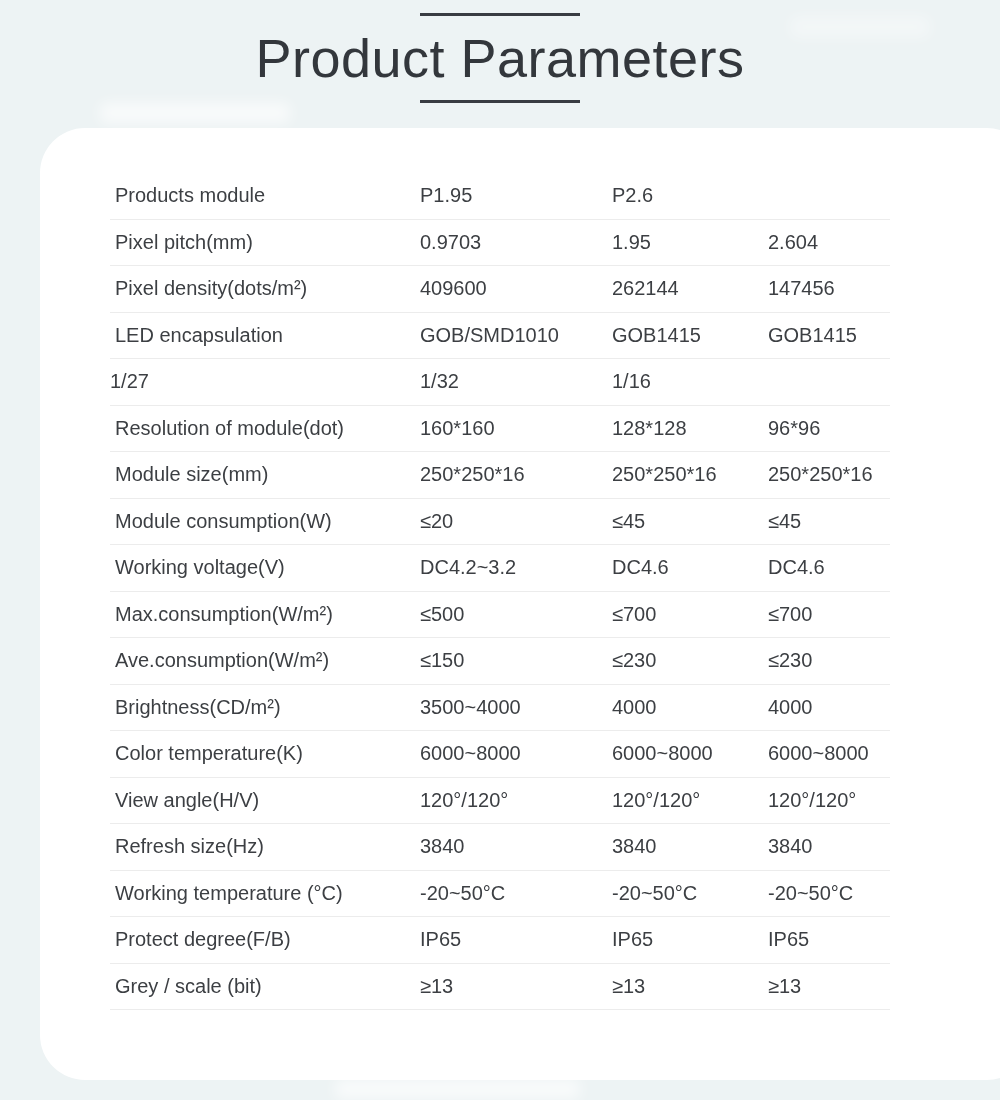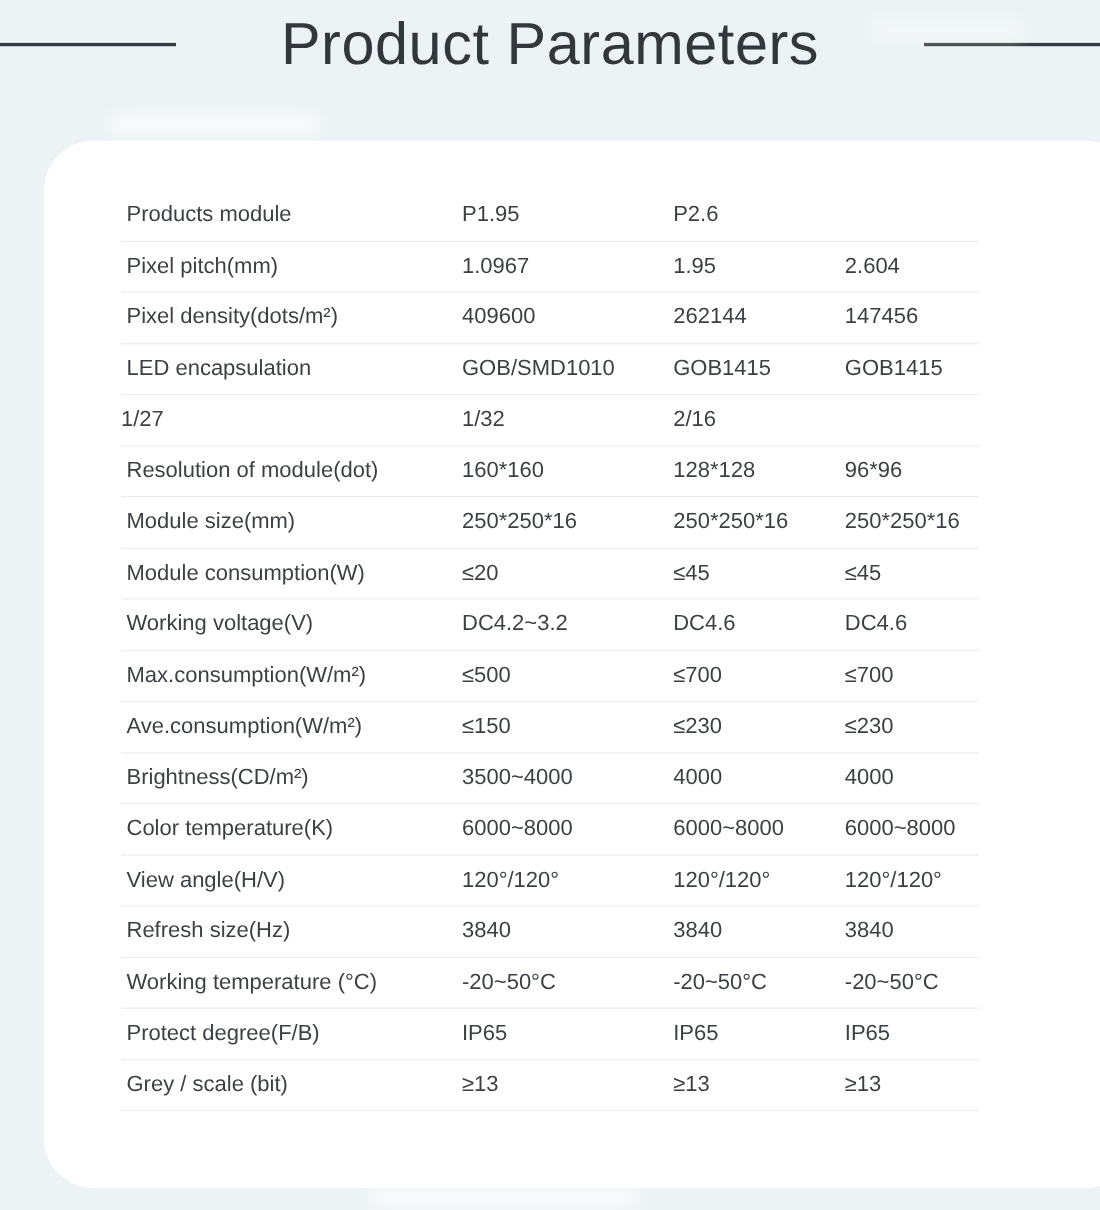--- a/index.html
+++ b/index.html
@@ -16,22 +16,23 @@
   .header {
     position: absolute;
     top: 0; left: 0;
     width: 1000px;
     height: 128px;
   }
   .title-row {
     display: flex;
     align-items: center;
     justify-content: space-between;
-    gap: 32px;
+    gap: 15px;
     padding-top: 13px;
+    flex-direction: column;
   }
   .title-line {
     width: 160px;
     height: 3px;
     background: #383c42;
   }
   .page-title {
     font-size: 54px;
     line-height: 1.0;
     color: #33373c;
@@ -104,21 +105,21 @@
   <div class="spec-table">
 
     <div class="row">
       <div class="cell label">Products module</div>
       <div class="cell">P1.95</div>
       <div class="cell">P2.6</div>
     </div>
 
     <div class="row">
       <div class="cell label">Pixel pitch(mm)</div>
-      <div class="cell">1.0967</div>
+      <div class="cell">0.9703</div>
       <div class="cell">1.95</div>
       <div class="cell">2.604</div>
     </div>
 
     <div class="row">
       <div class="cell label">Pixel density(dots/m²)</div>
       <div class="cell">409600</div>
       <div class="cell">262144</div>
       <div class="cell">147456</div>
     </div>
@@ -126,21 +127,21 @@
     <div class="row">
       <div class="cell label">LED encapsulation</div>
       <div class="cell">GOB/SMD1010</div>
       <div class="cell">GOB1415</div>
       <div class="cell">GOB1415</div>
     </div>
 
     <div class="row">
       <div class="cell">1/27</div>
       <div class="cell">1/32</div>
-      <div class="cell">2/16</div>
+      <div class="cell">1/16</div>
     </div>
 
     <div class="row">
       <div class="cell label">Resolution of module(dot)</div>
       <div class="cell">160*160</div>
       <div class="cell">128*128</div>
       <div class="cell">96*96</div>
     </div>
 
     <div class="row">

